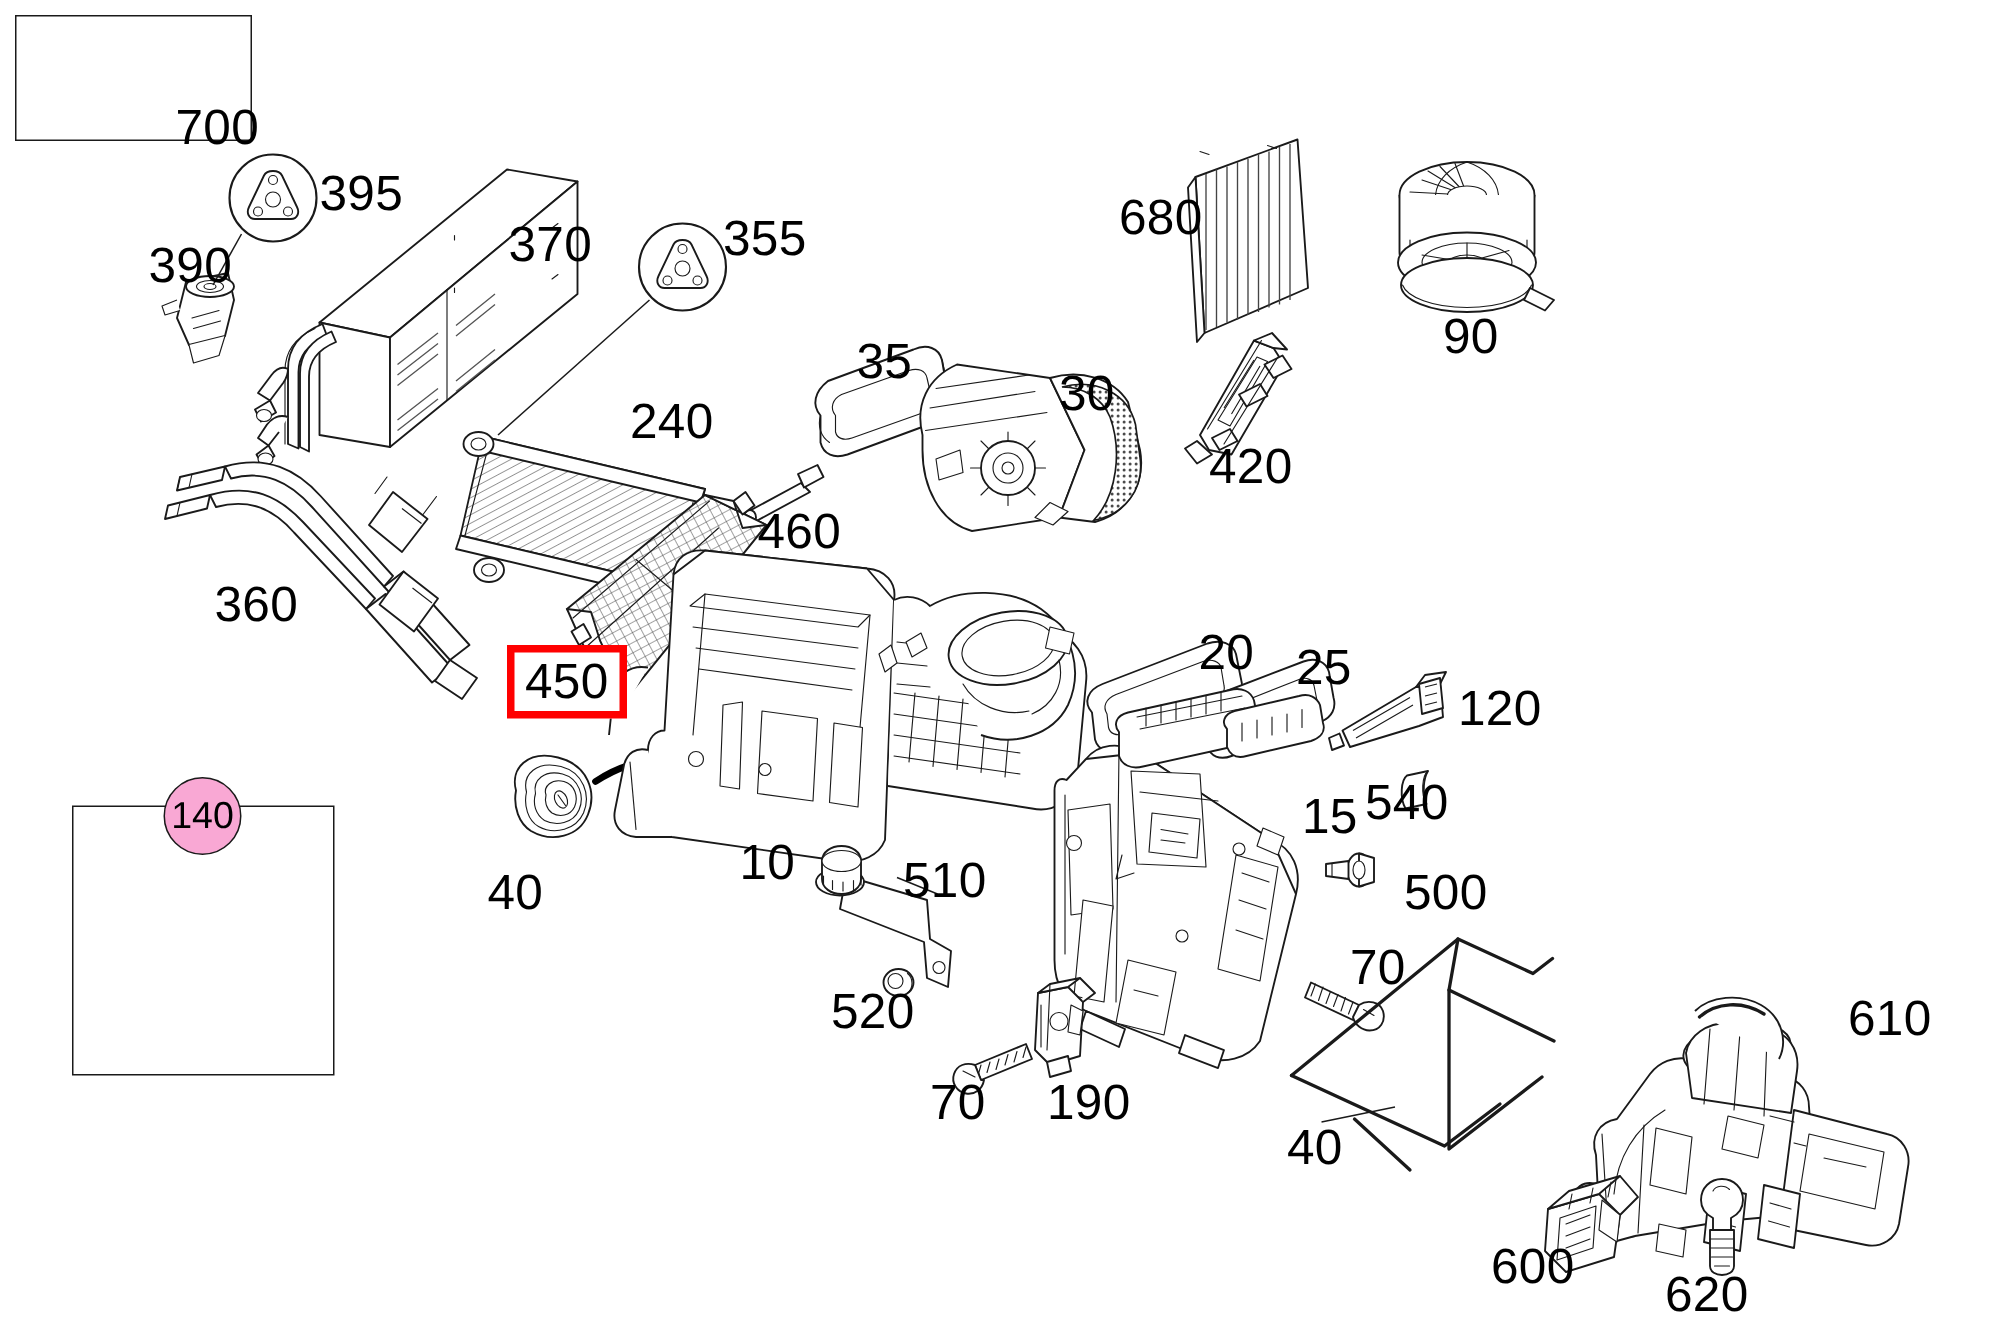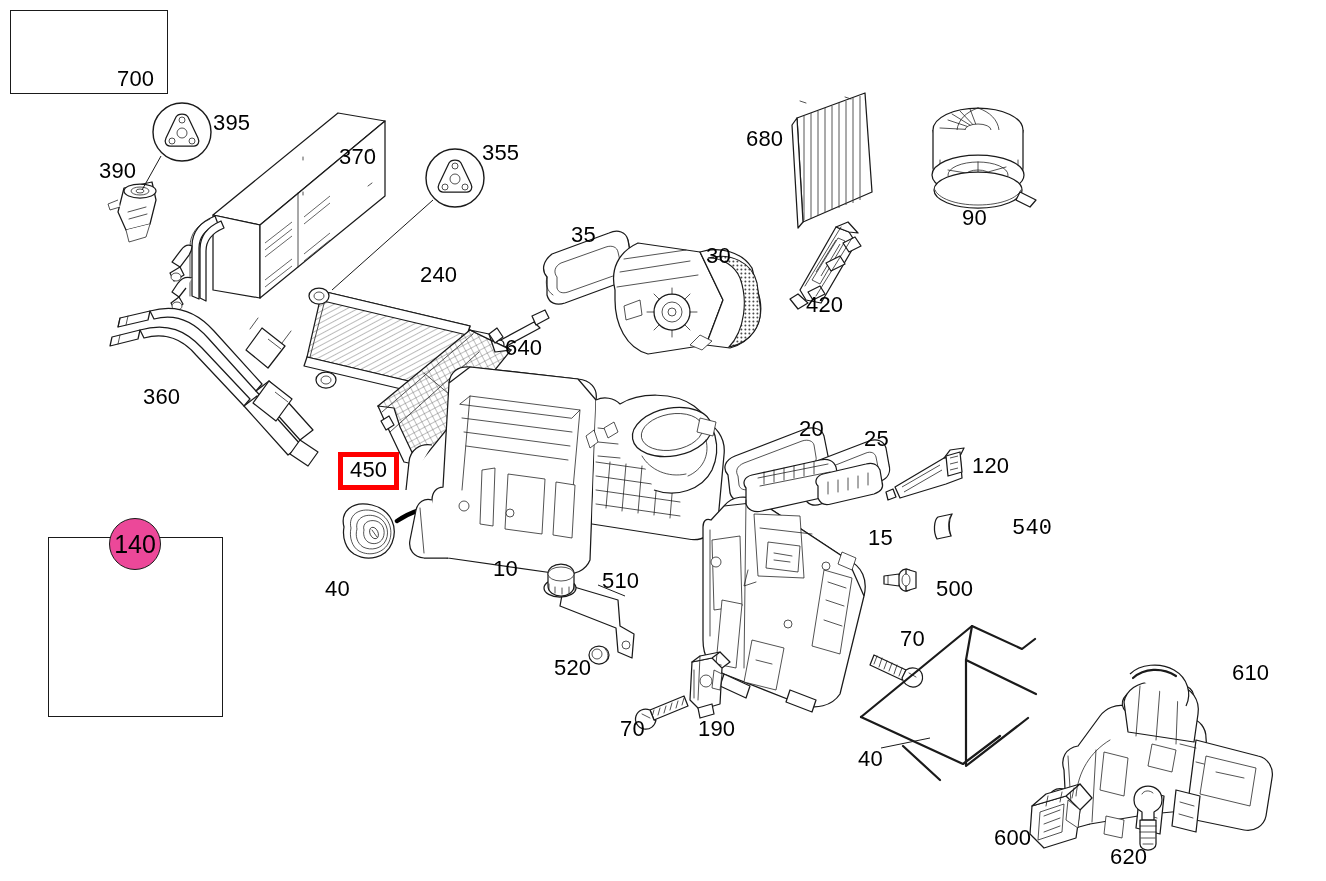--- a/index.html
+++ b/index.html
@@ -22,39 +22,39 @@
     position: absolute;
     left: 0;
     top: 0;
     width: 1326px;
     height: 881px;
   }
   
   .label {
     position: absolute;
     font-family: "Liberation Sans", sans-serif;
-    font-size: 22px;
+    font-size: 33px;
     line-height: 1;
     color: #000000;
     white-space: nowrap;
     letter-spacing: 0.2px;
   }
   
   .label.highlight {
     border: 5px solid #ff0000;
     background: #ffffff;
     padding: 2px 7px 4px 7px;
     box-sizing: border-box;
   }
   
   .circle-badge {
     position: absolute;
     border: 1.4px solid #1a1a1a;
     border-radius: 50%;
-    background: #ec4899;
+    background: #f9a8d4;
     display: flex;
     align-items: center;
     justify-content: center;
     font-size: 25px;
     color: #000;
     box-sizing: border-box;
   }
   
   .inset-box {
     position: absolute;
@@ -523,29 +523,29 @@
   <div class="label" style="left:213px; top:112px;"><span>395</span></div>
   <div class="label" style="left:99px;  top:160px;"><span>390</span></div>
   <div class="label" style="left:339px; top:146px;"><span>370</span></div>
   <div class="label" style="left:482px; top:142px;"><span>355</span></div>
   <div class="label" style="left:746px; top:128px;"><span>680</span></div>
   <div class="label" style="left:962px; top:207px;text-align:right;"><span>90</span></div>
   <div class="label" style="left:420px; top:264px;"><span>240</span></div>
   <div class="label" style="left:571px; top:224px;"><span>35</span></div>
   <div class="label" style="left:706px; top:245px;"><span>30</span></div>
   <div class="label" style="left:806px; top:294px;text-align:right;"><span>420</span></div>
-  <div class="label" style="left:505px; top:337px;"><span>640</span></div>
+  <div class="label" style="left:505px; top:337px;"><span>460</span></div>
   <div class="label" style="left:143px; top:386px;"><span>360</span></div>
 
-  <div class="label highlight" style="left:338px; top:452px;"><span>450</span></div>
+  <div class="label highlight" style="left:338px; top:430px;"><span>450</span></div>
 
   <div class="label" style="left:799px; top:418px;"><span>20</span></div>
   <div class="label" style="left:864px; top:428px;"><span>25</span></div>
   <div class="label" style="left:972px; top:455px;"><span>120</span></div>
-  <div class="label" style="left:1012px; top:518px;font-family:Liberation Mono, monospace;"><span>540</span></div>
+  <div class="label" style="left:910px; top:518px;"><span>540</span></div>
   <div class="label" style="left:868px; top:527px;"><span>15</span></div>
   <div class="label" style="left:912px; top:578px;margin-left:24px;"><span>500</span></div>
   <div class="label" style="left:455px; top:558px;margin-left:38px;"><span>10</span></div>
   <div class="label" style="left:325px; top:578px;"><span>40</span></div>
   <div class="label" style="left:602px; top:570px;"><span>510</span></div>
   <div class="label" style="left:900px; top:628px;"><span>70</span></div>
   <div class="label" style="left:554px; top:657px;"><span>520</span></div>
   <div class="label" style="left:1232px; top:662px;"><span>610</span></div>
   <div class="label" style="left:620px; top:718px;"><span>70</span></div>
   <div class="label" style="left:698px; top:718px;"><span>190</span></div>

